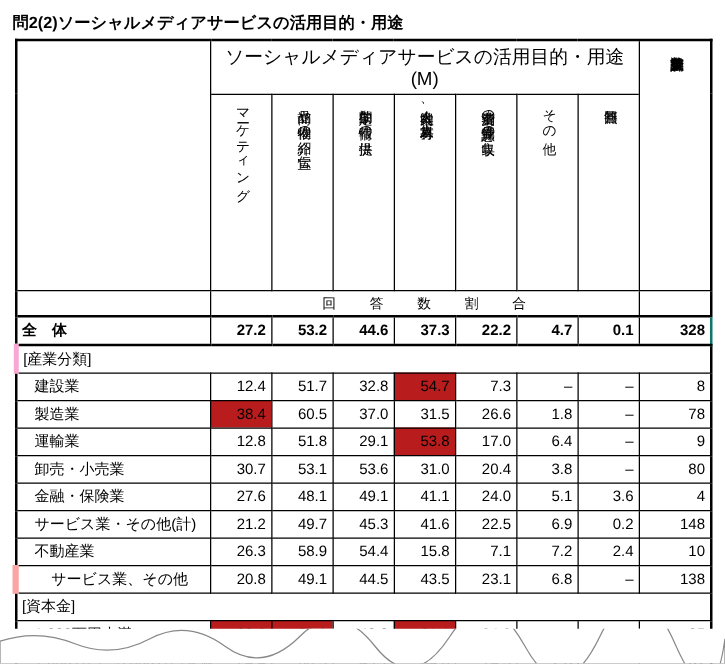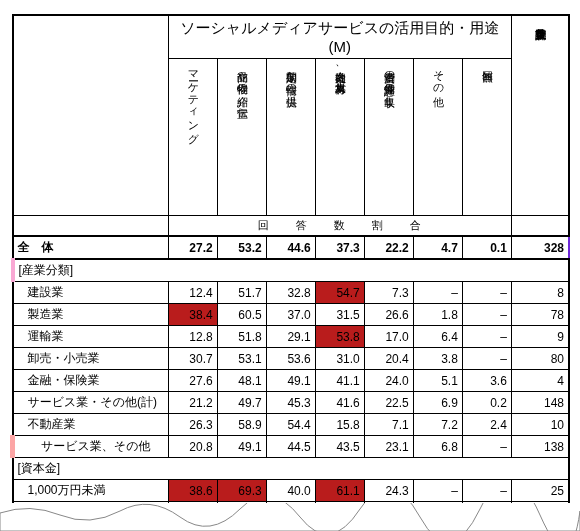--- a/index.html
+++ b/index.html
@@ -48,20 +48,21 @@
     position:absolute;
     left:0;bottom:0;width:580px;height:28px;
     background:#fff;
   }
   .torn svg{display:block;}
 </style>
 </head>
 <body>
 
 <div class="titles">
+  <div>問2(2)ソーシャルメディアサービスの活用目的・用途</div>
 </div>
 
 <table>
   <colgroup>
     <col class="col-label">
     <col class="col-data">
       <col class="col-data">
       <col class="col-data">
       <col class="col-data">
     <col class="col-data">
@@ -108,21 +109,21 @@
 
   <tr class="allrow">
     <td class="lbl" style="border-left:2px solid #000;">全　体</td>
     <td class="num">27.2</td>
     <td class="num">53.2</td>
     <td class="num">44.6</td>
     <td class="num">37.3</td>
     <td class="num">22.2</td>
     <td class="num">4.7</td>
     <td class="num">0.1</td>
-    <td class="num" style="border-right:2px solid #6d28d9;">328</td>
+    <td class="num" style="border-right:2px solid #0f766e;">328</td>
   </tr>
 
   <tr class="cat">
     <td colspan="9" style="border-left:4px solid #f9a8d4;border-right:2px solid #000;">[産業分類]</td>
   </tr>
 
   <tr>
     <td class="lbl indent" style="border-left:2px solid #000;">建設業</td>
     <td class="num">12.4</td>
     <td class="num">51.7</td>

